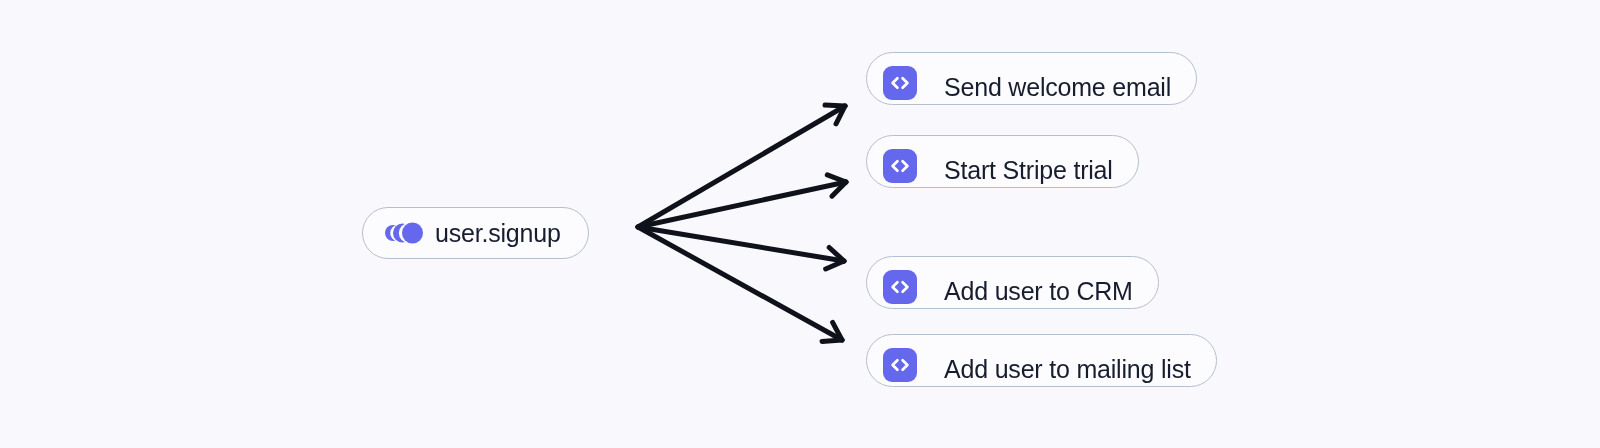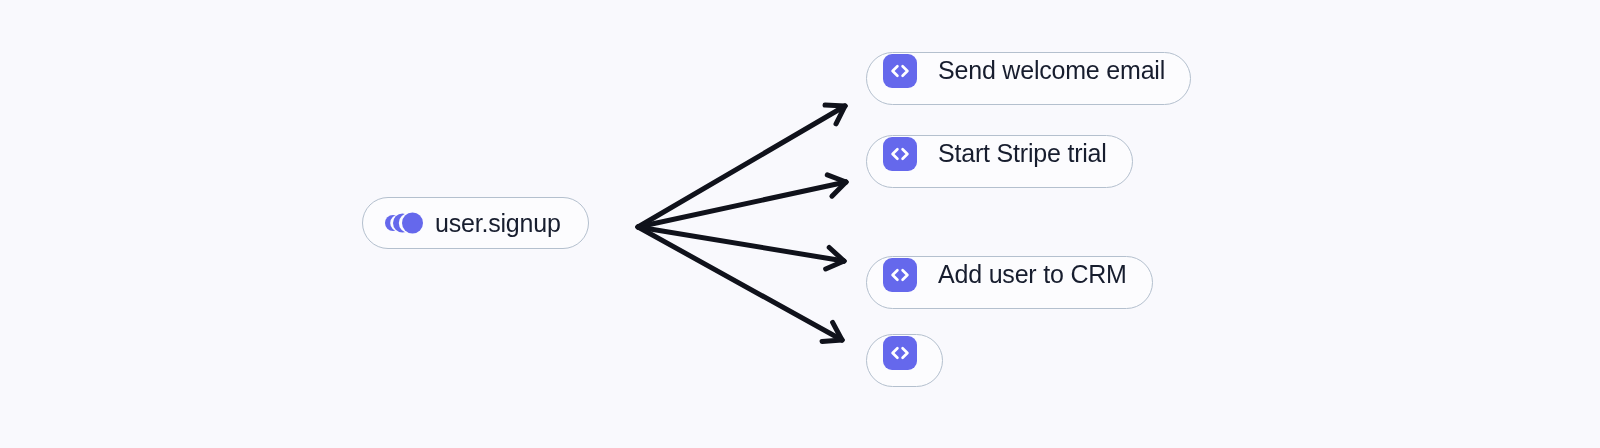--- a/index.html
+++ b/index.html
@@ -32,30 +32,31 @@
     border-radius:27px;
     background:var(--node_fill);
     border:1.5px solid var(--node_border);
     color:var(--text);
     font-size:25px;
     letter-spacing:-0.2px;
     white-space:nowrap;
     line-height:1;
   }
   .trigger-node{
-    left:362px;top:197px;
+    left:362px;top:207px;
     height:52px;
     padding:0 27px 0 22px;
     gap:12px;
     justify-content:center;
   }
   .fn-node{
     left:866px;
-    padding:0 25px 16px 16px;
-    gap:21px;
+    padding:0 25px 4px 16px;
+    gap:27px;
+    align-items:flex-end;
   }
   .fn-0{top:52px;}
   .fn-1{top:135px;}
   .fn-2{top:256px;}
   .fn-3{top:334px;}
   .code-badge{
     width:34px;height:34px;
     flex:0 0 34px;
     display:block;
   }
@@ -123,15 +124,16 @@
     </svg>
     <span class="node-label">Add user to CRM</span>
   </div>
 
   <div class="node fn-node fn-3">
     <svg class="code-badge" viewBox="0 0 34 34" xmlns="http://www.w3.org/2000/svg">
       <rect x="0" y="0" width="34" height="34" rx="9" fill="var(--accent)"></rect>
       <path d="M14.4 12.3 L9.6 17 L14.4 21.7" fill="none" stroke="#ffffff" stroke-width="2.7" stroke-linecap="round" stroke-linejoin="round"></path>
       <path d="M19.6 12.3 L24.4 17 L19.6 21.7" fill="none" stroke="#ffffff" stroke-width="2.7" stroke-linecap="round" stroke-linejoin="round"></path>
     </svg>
+    <span class="node-label">Add user to mailing list</span>
   </div>
 
 </div>
 
 </body></html>

